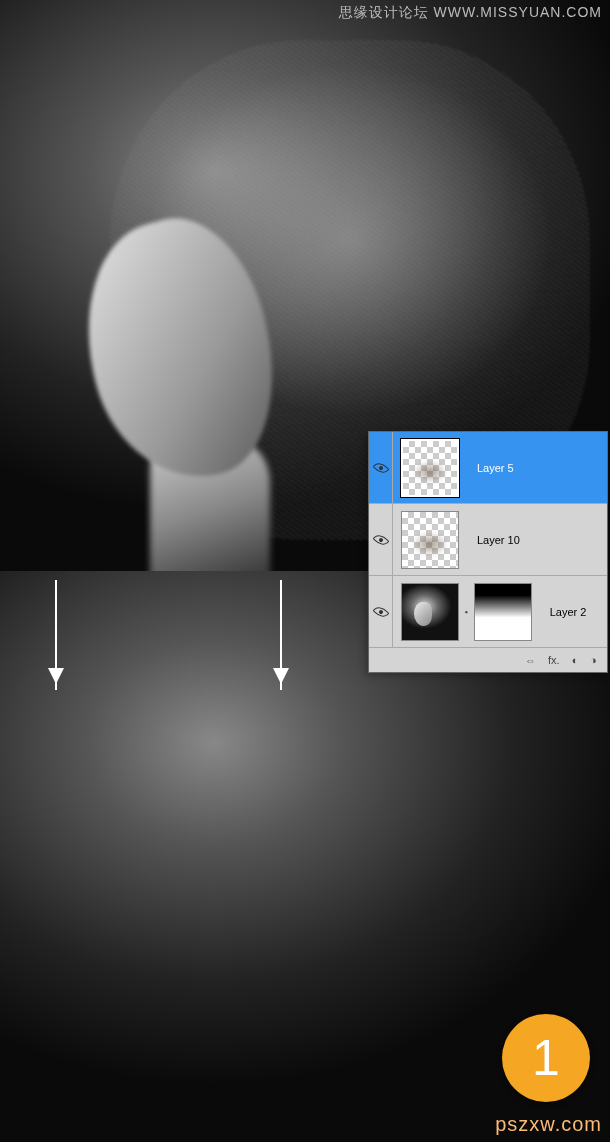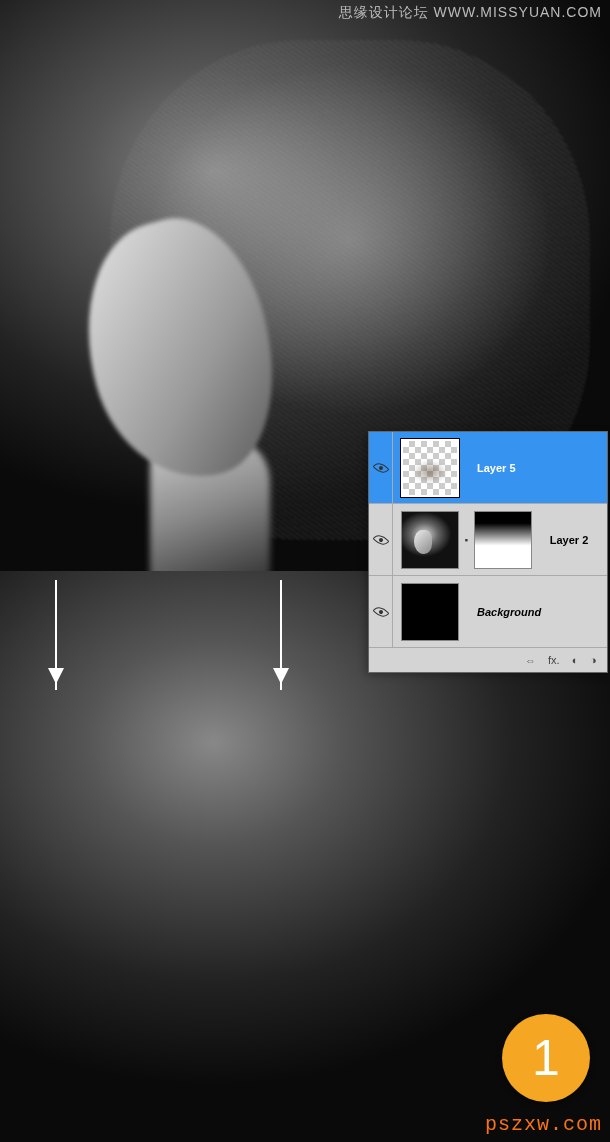--- a/index.html
+++ b/index.html
@@ -77,21 +77,20 @@
       background: #d4d4d4;
       border: 1px solid #666;
       box-shadow: -2px 2px 8px rgba(0,0,0,0.3);
     }
     .layer-row {
       display: flex;
       align-items: center;
       border-bottom: 1px solid #aaa;
       min-height: 72px;
       background: #d4d4d4;
-      font-weight: bold;
     }
     .layer-row.selected { background: #3693f0; color: #fff; }
     .layer-row.selected .layer-name { color: #fff; }
     .vis-col {
       width: 24px;
       display: flex;
       align-items: center;
       justify-content: center;
       border-right: 1px solid #aaa;
       align-self: stretch;
@@ -197,24 +196,23 @@
     .watermark-top {
       position: absolute;
       top: 4px; right: 8px;
       color: #bbb;
       font-size: 14px;
       letter-spacing: 1px;
     }
     .watermark-bottom {
       position: absolute;
       bottom: 6px; right: 8px;
-      color: #f97316;
+      color: #fdba74;
       font-size: 20px;
       letter-spacing: 1px;
-      font-family: Liberation Mono, monospace;
     }
   </style>
 </head>
 <body>
 
 <div class="bg-top">
   <div class="portrait top">
     <div class="hair"></div>
     <div class="neck"></div>
     <div class="face"></div>
@@ -233,42 +231,42 @@
   <div class="layer-row selected">
     <div class="vis-col">
       <div class="eye-icon"></div>
     </div>
     <div class="thumb-col">
       <div class="thumb checker selected-thumb"></div>
     </div>
     <div class="layer-name">Layer 5</div>
   </div>
 
+  <div class="layer-row">
+    <div class="vis-col">
+      <div class="eye-icon"></div>
+    </div>
+    <div class="thumb-col">
+      <div class="thumb checker"></div>
+    </div>
+    <div class="layer-name">Layer 10</div>
+  </div>
 
   <div class="layer-row">
     <div class="vis-col">
       <div class="eye-icon"></div>
     </div>
     <div class="thumb-col">
       <div class="thumb photo"></div>
       <span class="link-icon">⬝</span>
       <div class="thumb mask"></div>
     </div>
     <div class="layer-name">Layer 2</div>
   </div>
 
-  <div class="layer-row">
-    <div class="vis-col">
-      <div class="eye-icon"></div>
-    </div>
-    <div class="thumb-col">
-      <div class="thumb black"></div>
-    </div>
-    <div class="layer-name italic">Background</div>
-  </div>
 
   <div class="panel-footer">
     <span class="footer-icon">⇔</span>
     <span class="footer-icon">fx.</span>
     <span class="footer-icon">◐</span>
     <span class="footer-icon">◑</span>
   </div>
 </div>
 
 <div class="step-badge">

